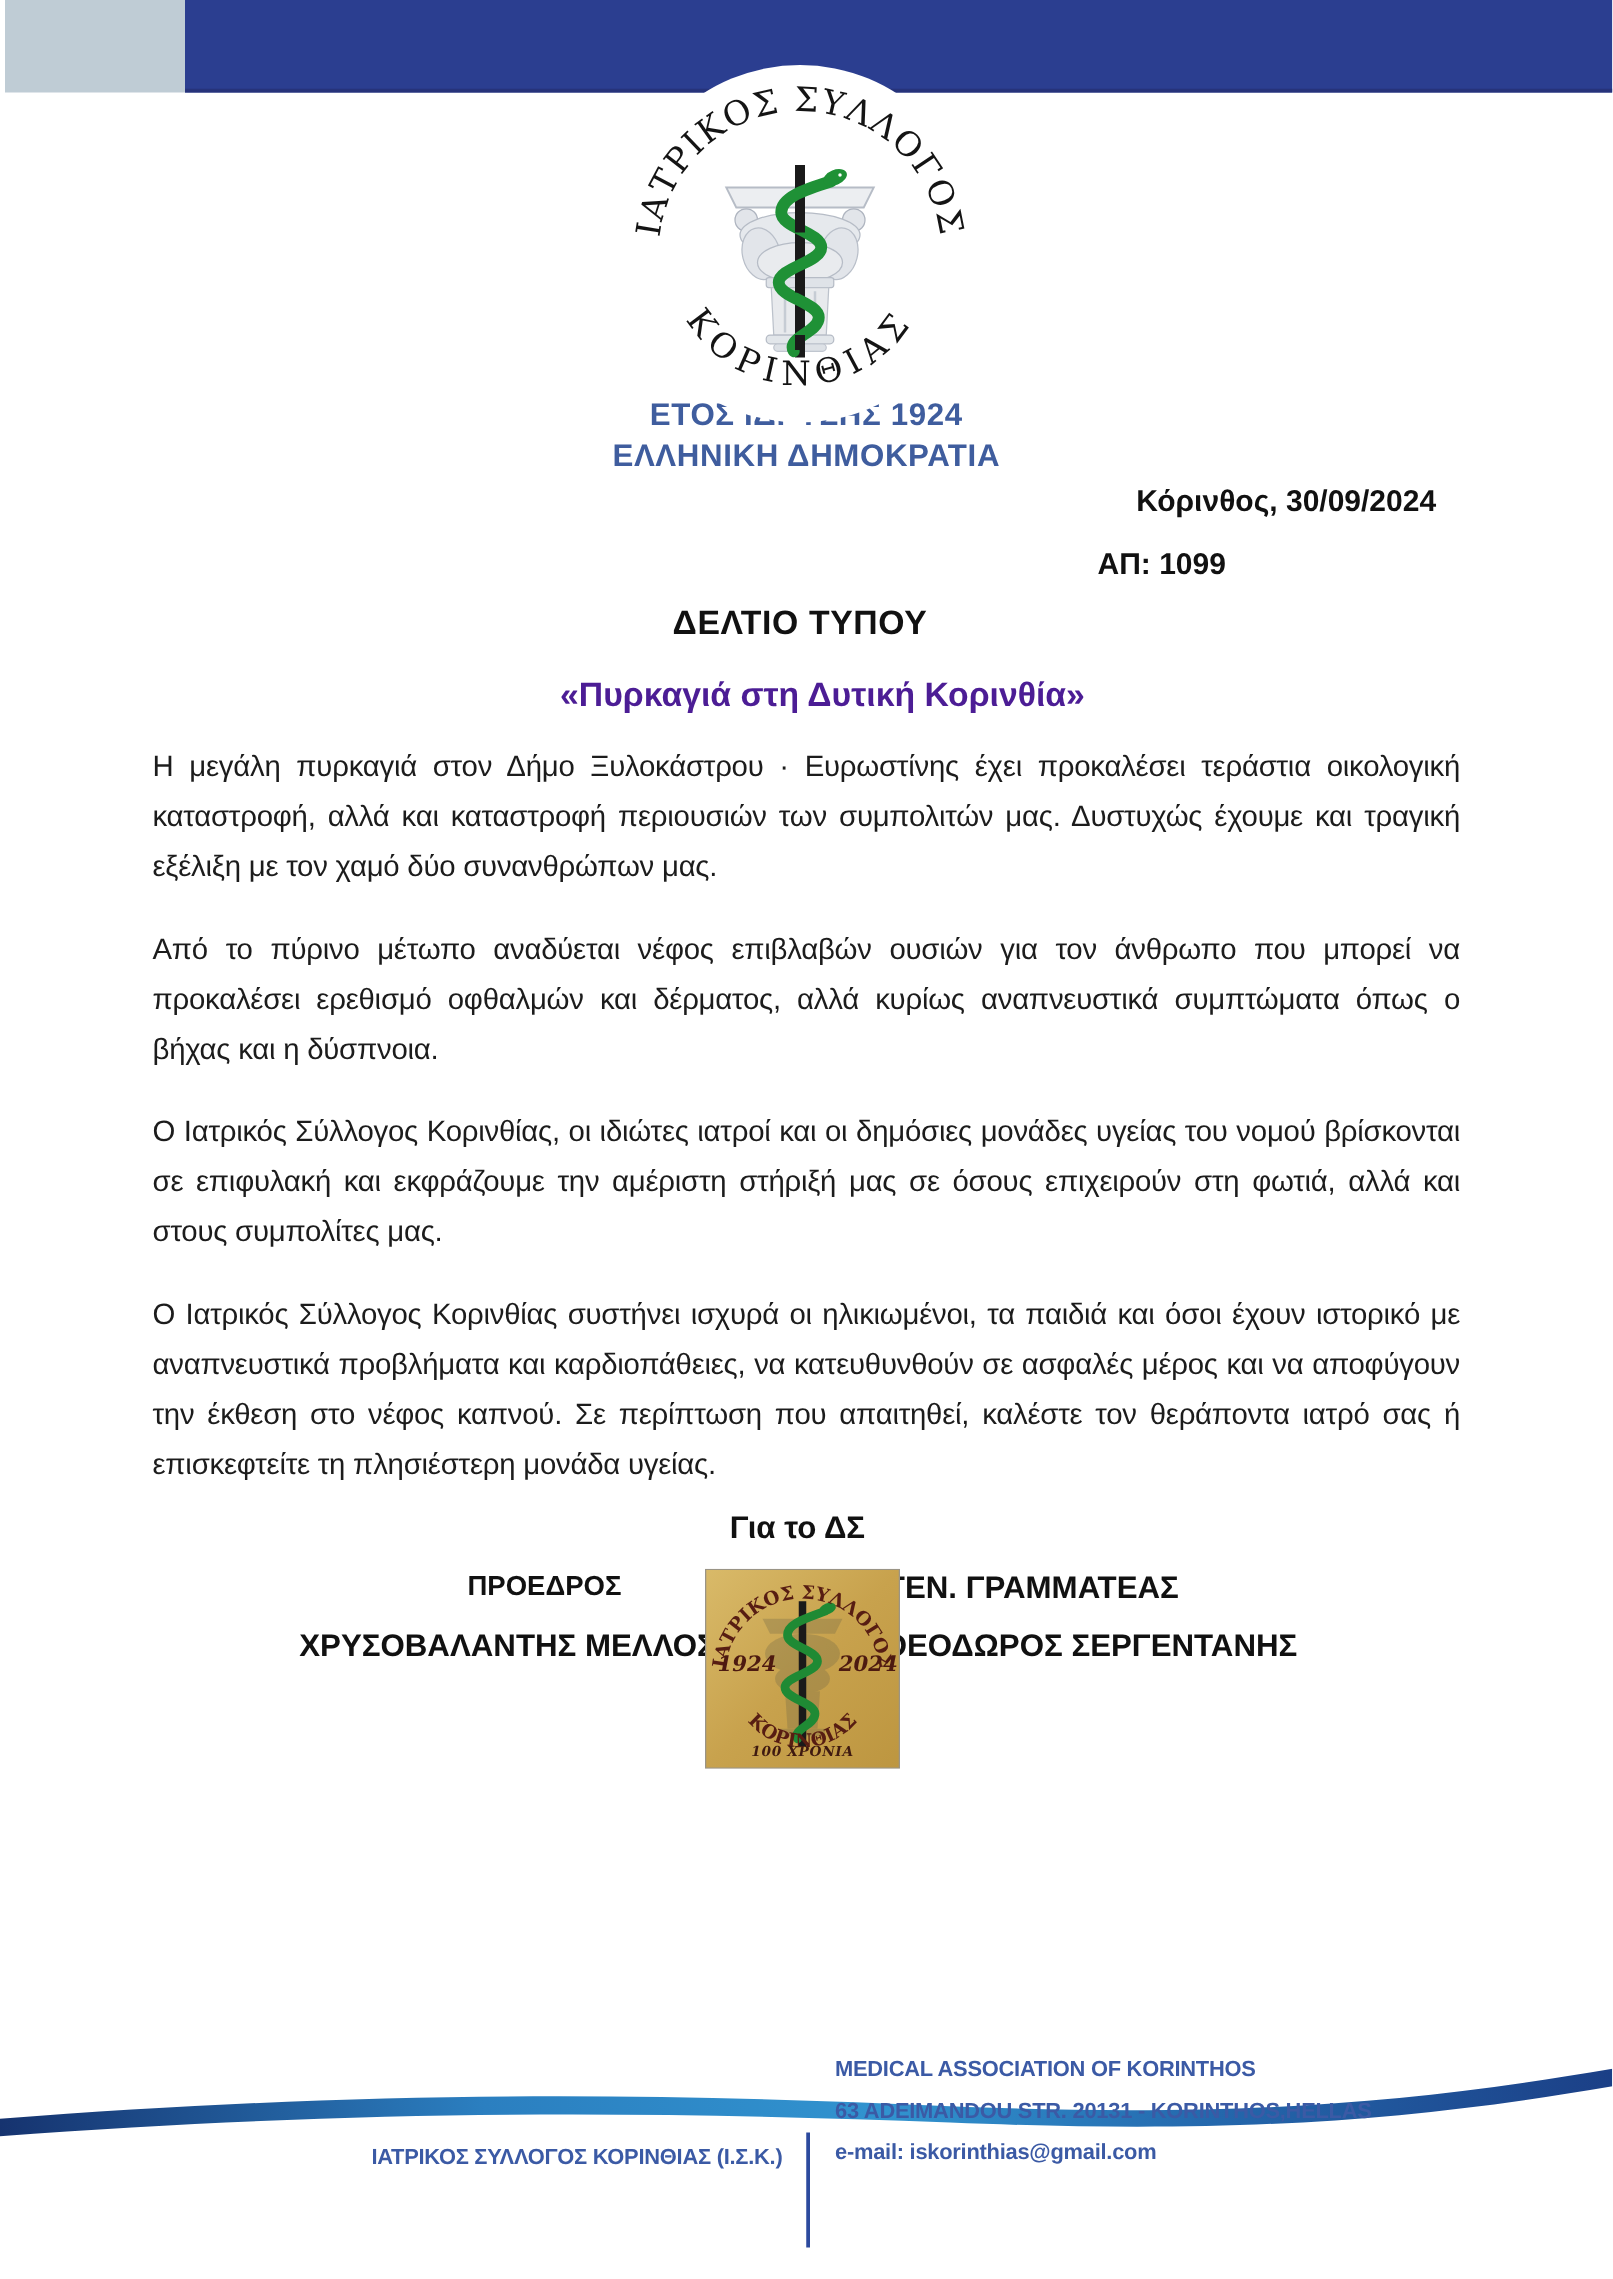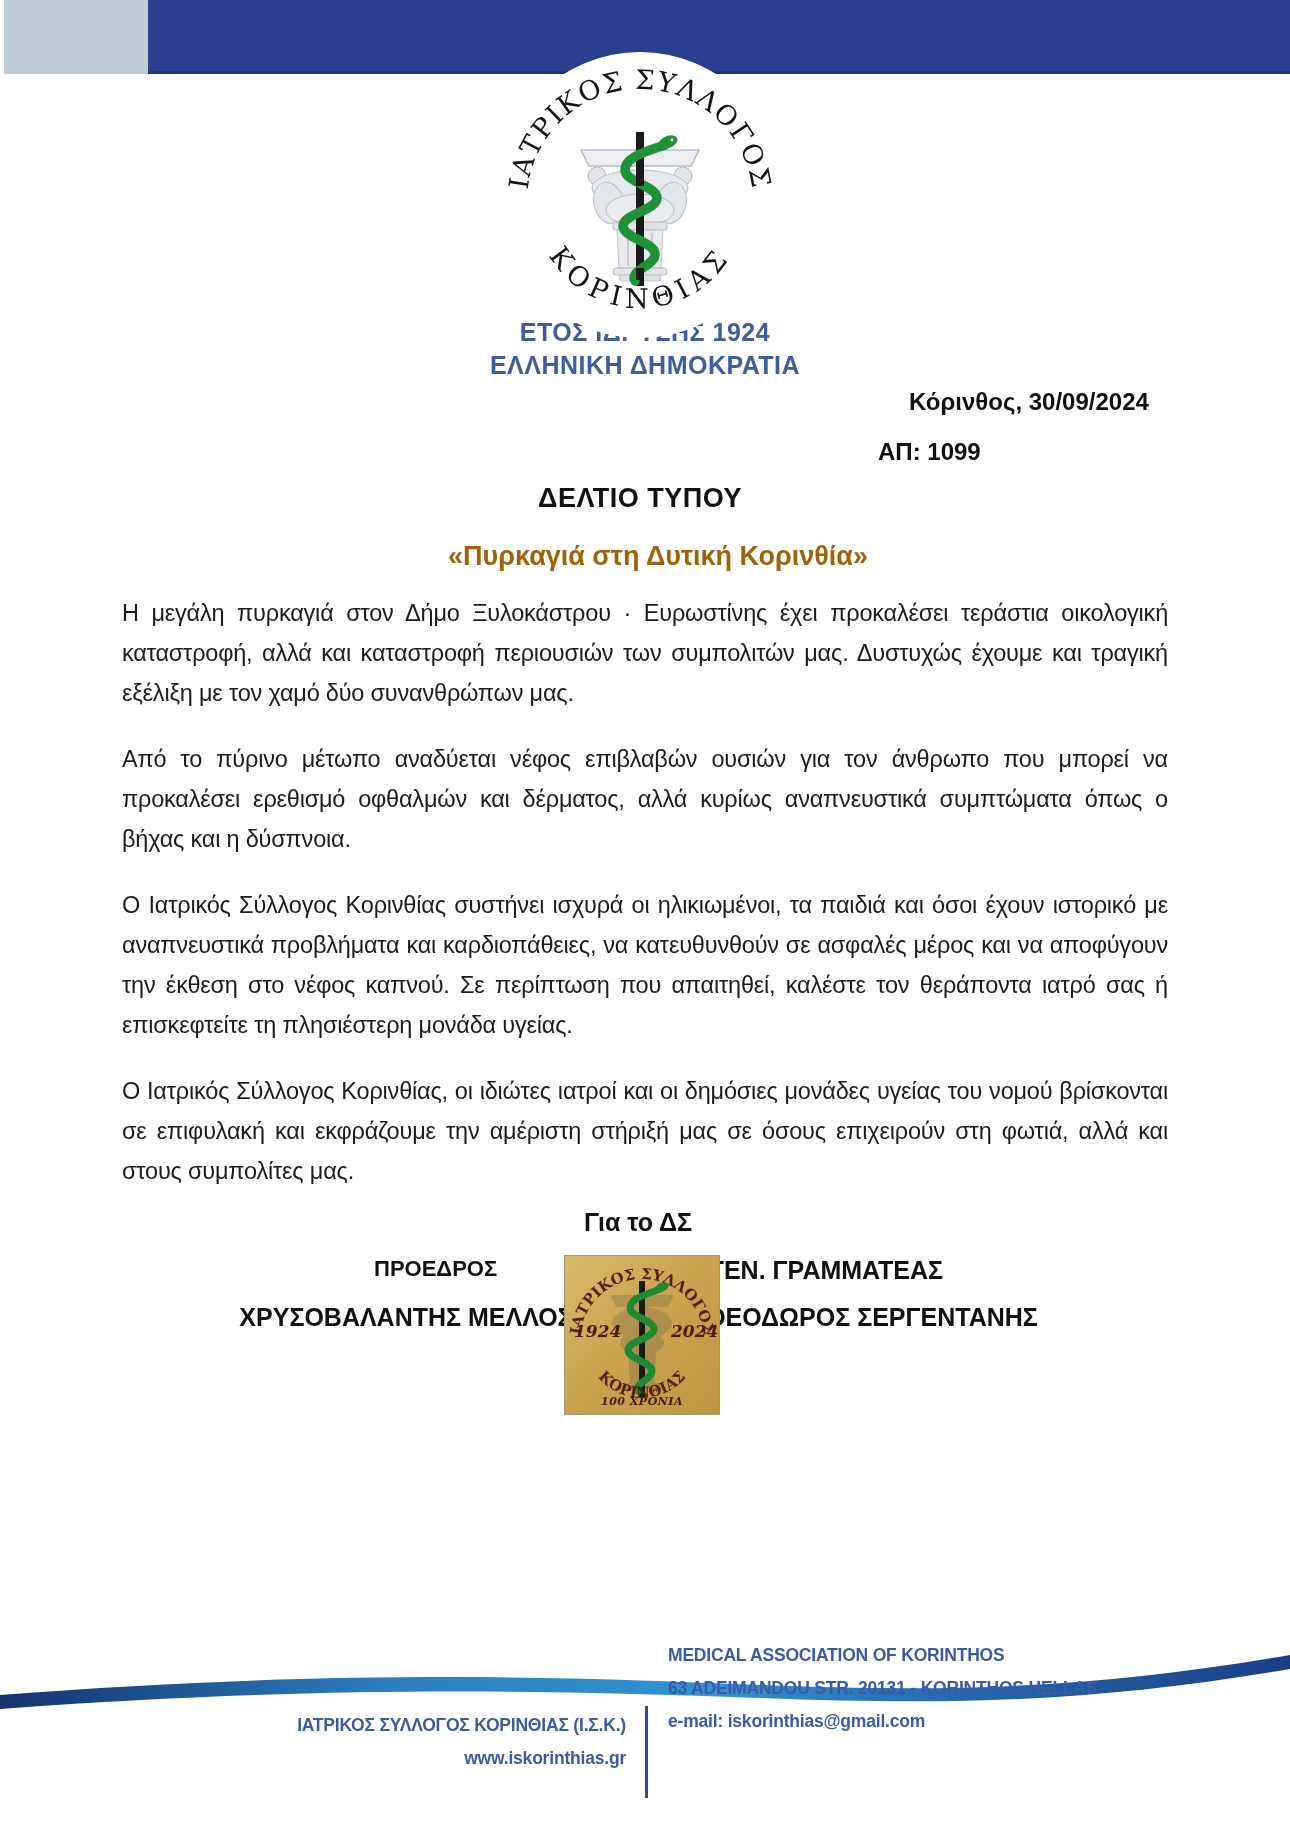--- a/index.html
+++ b/index.html
@@ -22,21 +22,21 @@
     font-weight:600;letter-spacing:0.5px;
   }
   .founding{top:318px;font-size:25px;}
   .state{top:351px;font-size:25px;}
   
   .meta-date,.meta-protocol{position:absolute;left:878px;font-size:24px;font-weight:bold;color:#111111;}
   .meta-date{top:388px;margin-left:31px;}
   .meta-protocol{top:438px;}
   
   .doc-title{position:absolute;top:483px;left:0;right:10px;text-align:center;font-size:27px;font-weight:bold;color:#111111;letter-spacing:0.5px;}
-  .doc-subtitle{position:absolute;top:541px;left:0;right:10px;text-align:center;font-size:27px;font-weight:bold;color:#a16207;margin-left:36px;}
+  .doc-subtitle{position:absolute;top:541px;left:0;right:10px;text-align:center;font-size:27px;font-weight:bold;color:#4c1d95;margin-left:36px;}
   
   .body-text{position:absolute;left:122px;top:593px;width:1046px;color:#1c1c1c;}
   .body-text p{
     margin:0 0 26px 0;font-size:23.5px;line-height:40px;text-align:justify;letter-spacing:-0.2px;
   }
   
   .for-board{position:absolute;top:1208px;left:0;right:14px;text-align:center;font-size:25px;font-weight:bold;color:#111111;}
   .sig-title-president{position:absolute;top:1256px;left:374px;width:240px;text-align:left;font-size:22px;font-weight:bold;color:#111111;}
   .sig-title-secretary{position:absolute;top:1256px;left:706px;width:240px;text-align:center;font-size:25px;font-weight:bold;color:#111111;}
   .sig-name-president{position:absolute;top:1303px;left:206px;width:400px;text-align:center;font-size:25px;font-weight:bold;color:#111111;}
@@ -108,22 +108,22 @@
 
   <div class="meta-date">Κόρινθος, 30/09/2024</div>
   <div class="meta-protocol">ΑΠ: 1099</div>
 
   <div class="doc-title">ΔΕΛΤΙΟ ΤΥΠΟΥ</div>
   <div class="doc-subtitle">«Πυρκαγιά στη Δυτική Κορινθία»</div>
 
   <div class="body-text">
     <p>Η μεγάλη πυρκαγιά στον Δήμο Ξυλοκάστρου · Ευρωστίνης έχει προκαλέσει τεράστια οικολογική καταστροφή, αλλά και καταστροφή περιουσιών των συμπολιτών μας. Δυστυχώς έχουμε και τραγική εξέλιξη με τον χαμό δύο συνανθρώπων μας.</p>
     <p>Από το πύρινο μέτωπο αναδύεται νέφος επιβλαβών ουσιών για τον άνθρωπο που μπορεί να προκαλέσει ερεθισμό οφθαλμών και δέρματος, αλλά κυρίως αναπνευστικά συμπτώματα όπως ο βήχας και η δύσπνοια.</p>
+    <p>Ο Ιατρικός Σύλλογος Κορινθίας, οι ιδιώτες ιατροί και οι δημόσιες μονάδες υγείας του νομού βρίσκονται σε επιφυλακή και εκφράζουμε την αμέριστη στήριξή μας σε όσους επιχειρούν στη φωτιά, αλλά και στους συμπολίτες μας.</p>
     <p>Ο Ιατρικός Σύλλογος Κορινθίας συστήνει ισχυρά οι ηλικιωμένοι, τα παιδιά και όσοι έχουν ιστορικό με αναπνευστικά προβλήματα και καρδιοπάθειες, να κατευθυνθούν σε ασφαλές μέρος και να αποφύγουν την έκθεση στο νέφος καπνού. Σε περίπτωση που απαιτηθεί, καλέστε τον θεράποντα ιατρό σας ή επισκεφτείτε τη πλησιέστερη μονάδα υγείας.</p>
-    <p>Ο Ιατρικός Σύλλογος Κορινθίας, οι ιδιώτες ιατροί και οι δημόσιες μονάδες υγείας του νομού βρίσκονται σε επιφυλακή και εκφράζουμε την αμέριστη στήριξή μας σε όσους επιχειρούν στη φωτιά, αλλά και στους συμπολίτες μας.</p>
   </div>
 
   <div class="for-board">Για το ΔΣ</div>
   <div class="sig-title-president">ΠΡΟΕΔΡΟΣ</div>
   <div class="sig-title-secretary">ΓΕΝ. ΓΡΑΜΜΑΤΕΑΣ</div>
   <div class="sig-name-president">ΧΡΥΣΟΒΑΛΑΝΤΗΣ ΜΕΛΛΟΣ</div>
   <div class="sig-name-secretary">ΘΕΟΔΩΡΟΣ ΣΕΡΓΕΝΤΑΝΗΣ</div>
 
   <div class="stamp">
     <svg width="156" height="160" viewBox="0 0 156 160">
@@ -172,21 +172,20 @@
         <stop offset="0.55" stop-color="#3193cf"></stop>
         <stop offset="0.75" stop-color="#2468ad"></stop>
         <stop offset="1" stop-color="#1b3f86"></stop>
       </linearGradient>
     </defs>
     <path d="M 0,53 C 300,30 520,32 760,43 C 980,52 1120,42 1290,13 L 1290,27 C 1120,56 980,65 760,56 C 520,47 300,45 0,67 Z" fill="url(#waveGrad)"></path>
   </svg>
 
   <div class="footer-left">
     <div class="footer-line">ΙΑΤΡΙΚΟΣ ΣΥΛΛΟΓΟΣ ΚΟΡΙΝΘΙΑΣ (Ι.Σ.Κ.)</div>
-    <div class="footer-line">www.iskorinthias.gr</div>
   </div>
   <div class="footer-divider"></div>
   <div class="footer-right">
     <div class="footer-line">MEDICAL ASSOCIATION OF KORINTHOS</div>
     <div class="footer-line">63 ADEIMANDOU STR. 20131 - KORINTHOS,HELLAS</div>
     <div class="footer-line">e-mail: iskorinthias@gmail.com</div>
   </div>
 
 </div>
 

